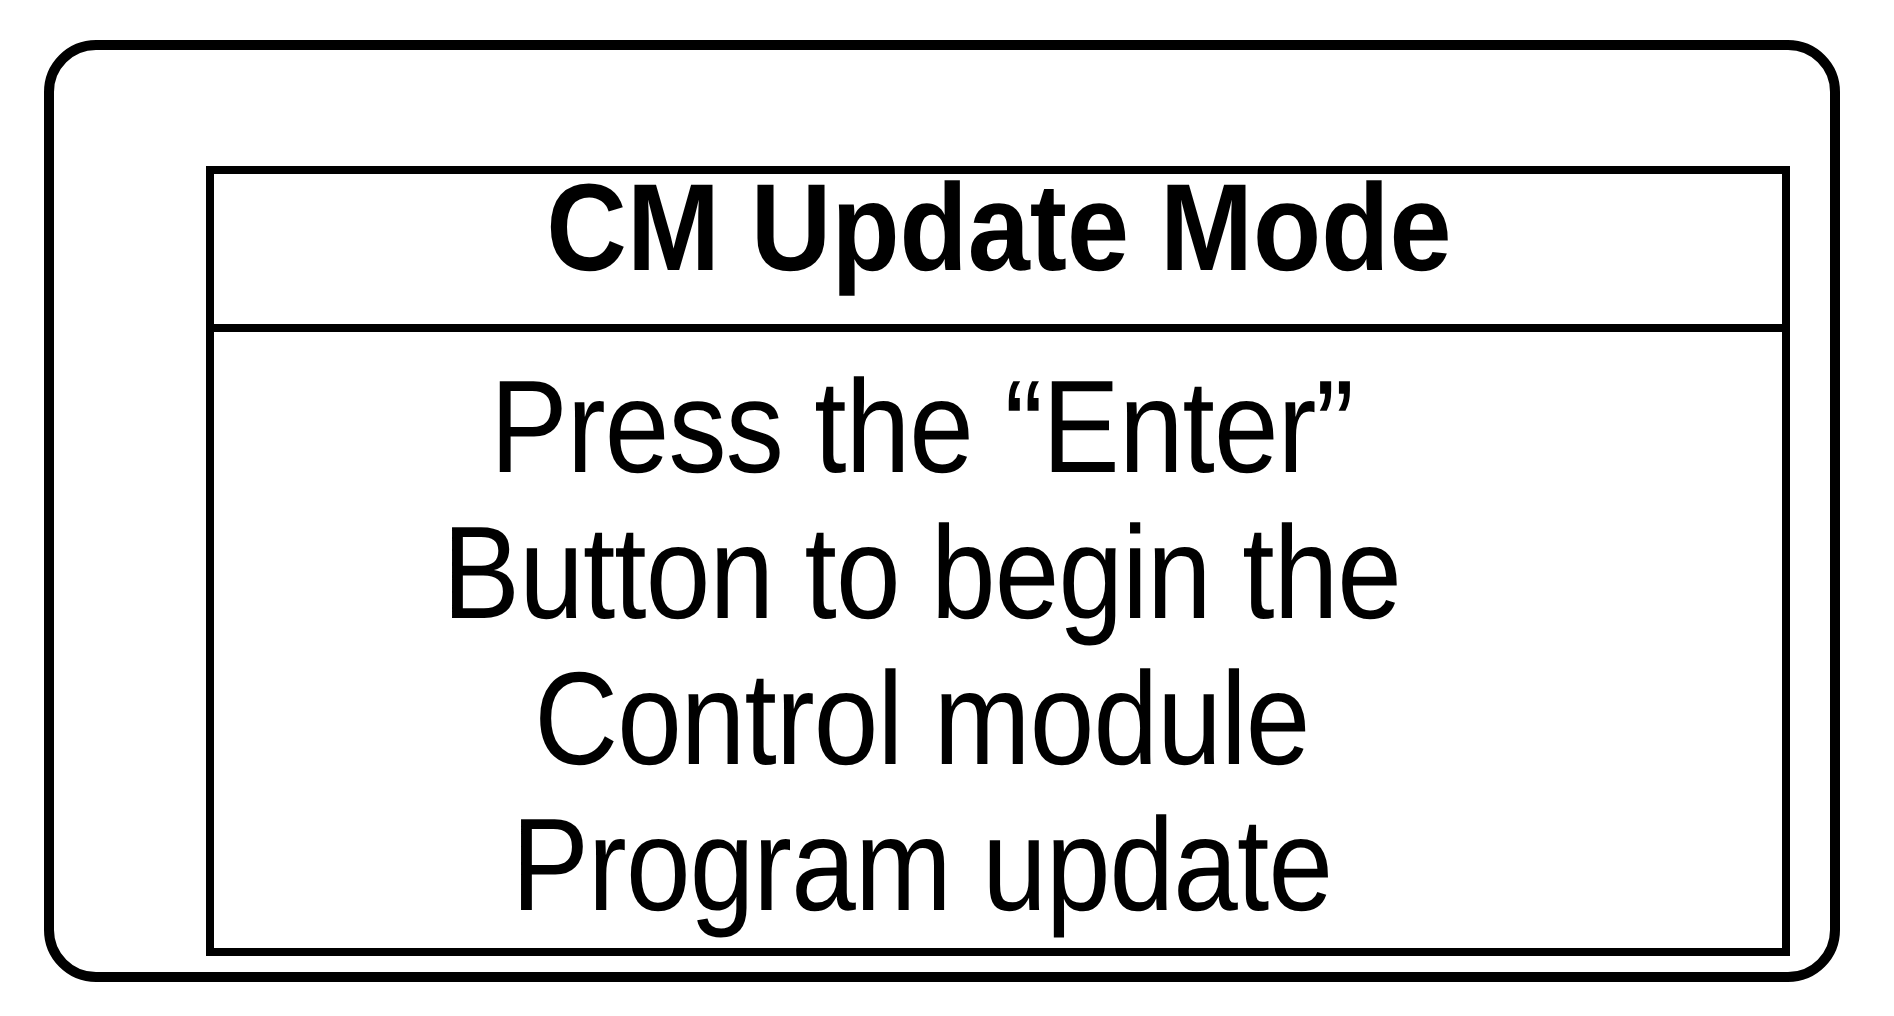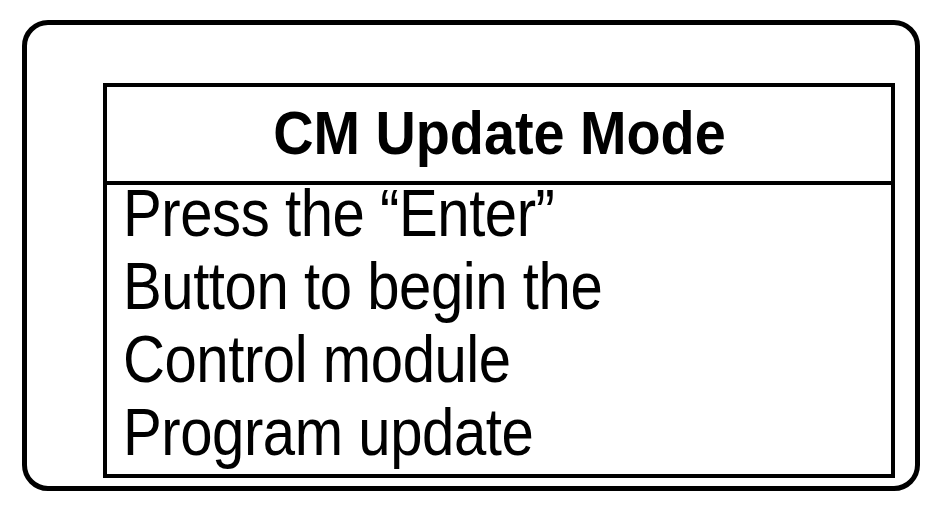--- a/index.html
+++ b/index.html
@@ -38,25 +38,24 @@
     border: 4px solid #000000;
     background: #ffffff;
   }
 
   
   #panel-title-bar {
     position: absolute;
     left: 0;
     top: 0;
     right: 0;
-    height: 98px;
+    height: 79px;
     box-sizing: border-box;
     border-bottom: 4px solid #000000;
     display: flex;
-    align-items: center;
     justify-content: center;
     overflow: hidden;
   }
   #panel-title {
     font-size: 62px;
     font-weight: 700;
     line-height: 1;
     color: #000000;
     letter-spacing: 0px;
     transform: scaleX(0.90);
@@ -68,20 +67,21 @@
   
   #panel-body {
     position: absolute;
     left: 0;
     top: 83px;
     right: 0;
     bottom: 0;
     padding: 7px 0 4px 16px;
     box-sizing: border-box;
     overflow: hidden;
+    text-align: center;
   }
   .message-line {
     font-size: 66px;
     font-weight: 400;
     line-height: 73px;
     color: #000000;
     white-space: nowrap;
     transform: scaleX(0.88);
     transform-origin: left center;
     letter-spacing: -0.5px;

